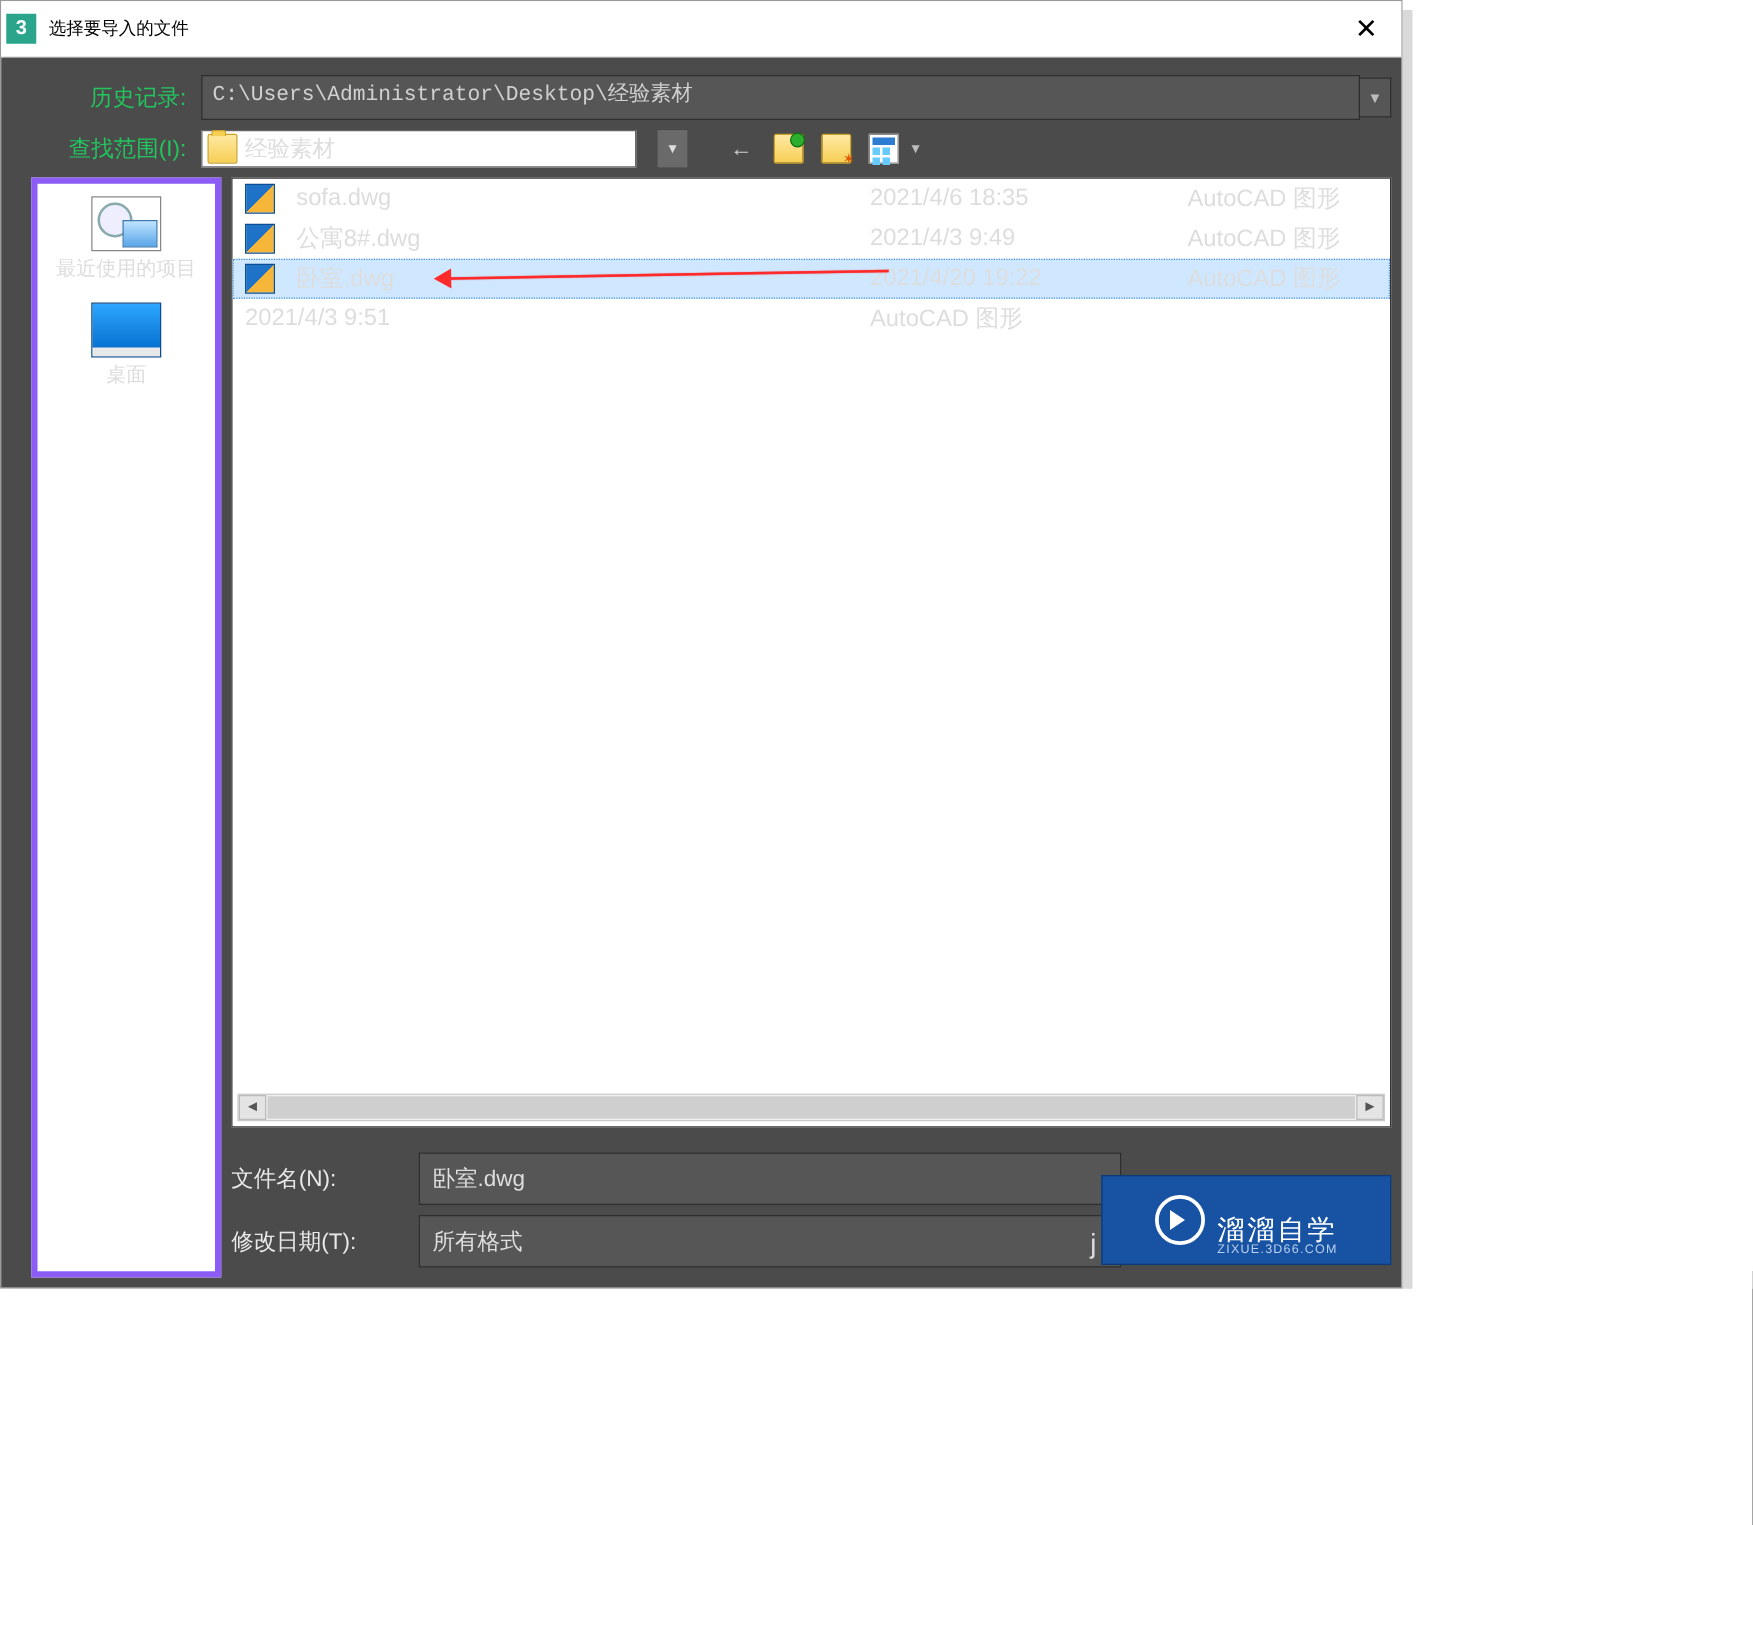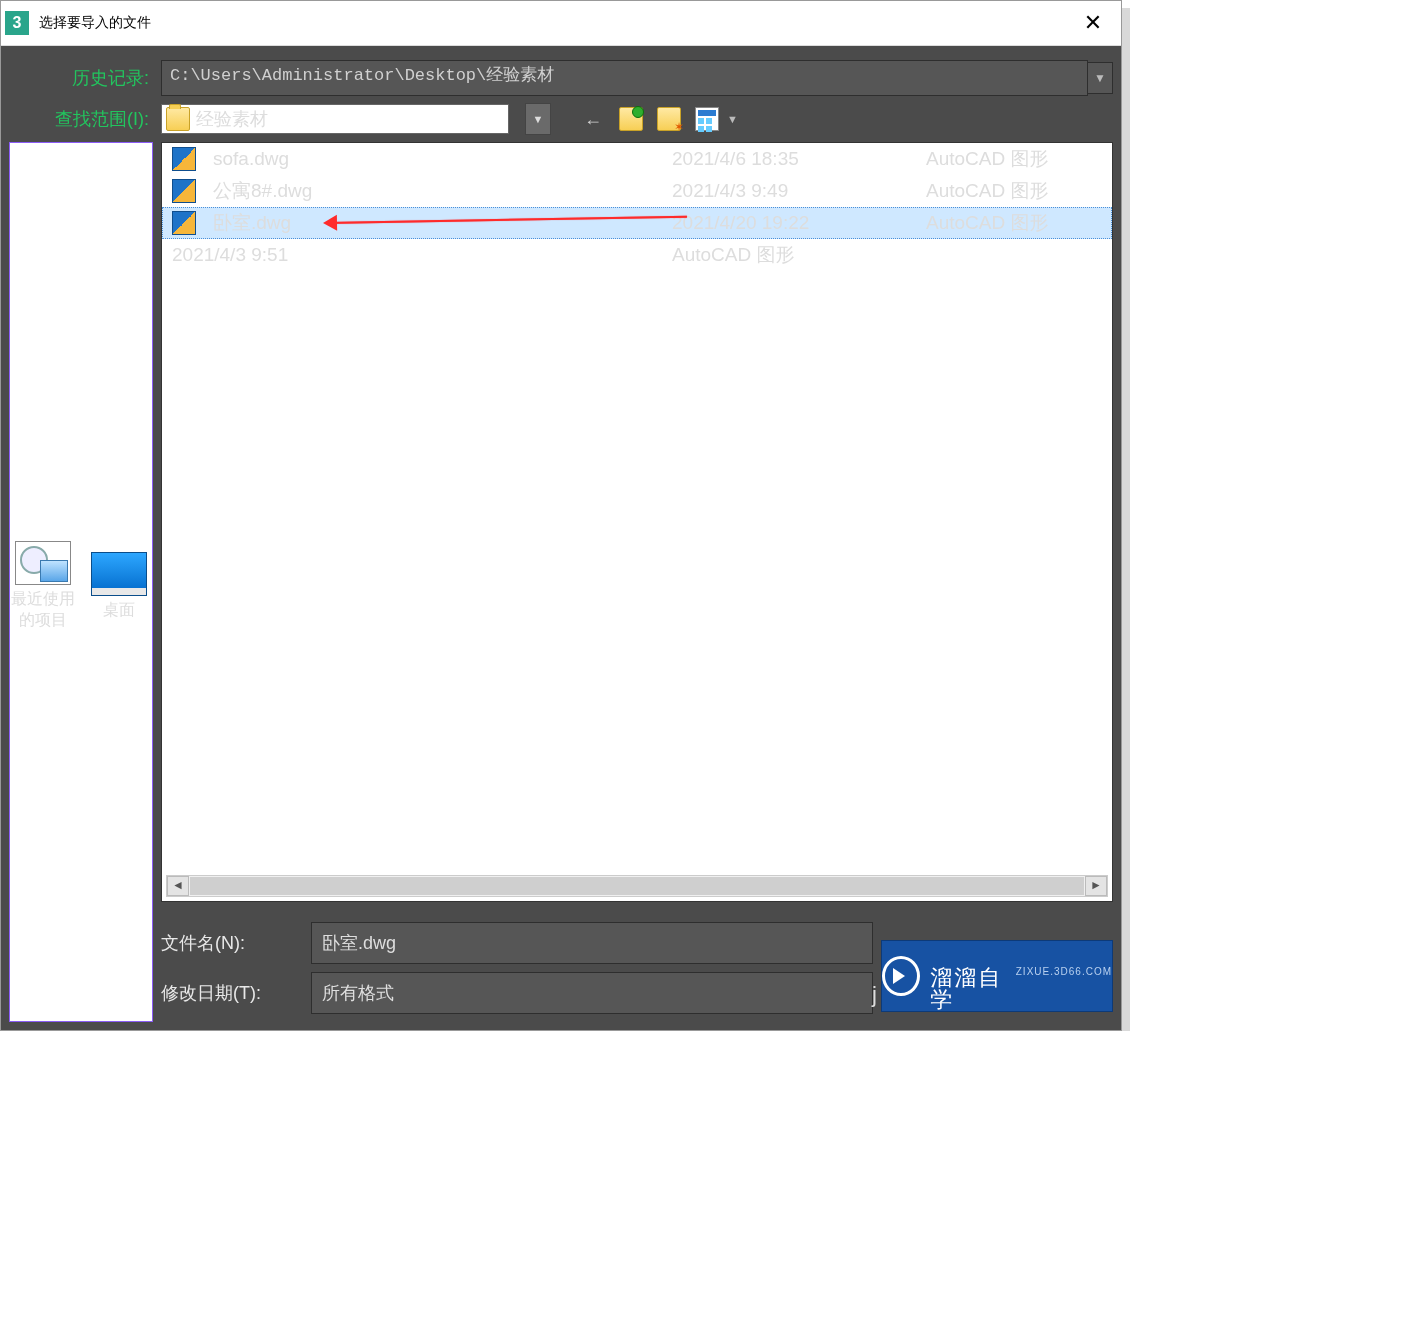--- a/index.html
+++ b/index.html
@@ -141,25 +141,27 @@
     font-size: 18px;
   }
   .nav-back { color: #cfcfcf; }
   .container {
     display: flex;
     gap: 8px;
   }
   .places {
     width: 142px;
     background: #fff;
-    border: 1px solid #8b5cf6;
-    display: flex;
+    border: 5px solid #8b5cf6;
+    display: flex;
+    flex-direction: column;
     align-items: center;
     padding-top: 6px;
     gap: 10px;
+    margin-left: 16px;
   }
   .place {
     display: flex;
     flex-direction: column;
     align-items: center;
     width: 100%;
     padding: 4px 0 2px 0;
     font-size: 16px;
     text-align:center;
   }
@@ -263,21 +265,21 @@
   }
   .watermark{
     position:absolute;right:0;bottom:10px;width:230px;height:70px;background:#1752a3;color:#fff;
     display:flex;align-items:center;justify-content:center;gap:10px;font-size:22px;letter-spacing:2px;
     border:1px solid #0d3a78;
   }
   .watermark .play{
     width:34px;height:34px;border:3px solid #fff;border-radius:50%;display:flex;align-items:center;justify-content:center;
   }
   .watermark .play::after{content:"";border:8px solid transparent;border-left:12px solid #fff;margin-left:4px;}
-  .watermark .txt{display:flex;flex-direction:row;line-height:1;margin-top:25px;}
+  .watermark .txt{display:flex;flex-direction:column;line-height:1;margin-top:25px;}
   .watermark .sub{font-size:10px;letter-spacing:1px;color:#b8d0ef;}
   .jtext{position:absolute;right:236px;bottom:14px;color:#ddd;font-size:22px;}
   .rel{position:relative;}
   .toolicon{width:22px;height:22px;display:inline-block;}
   .ti-up{background:linear-gradient(#ffe9a3,#f7cf55);border:1px solid #c9a227;border-radius:2px;position:relative;}
   .ti-up::after{content:"";position:absolute;right:-2px;top:-2px;width:10px;height:10px;background:#2eae2e;border-radius:50%;border:1px solid #0c6d0c;}
   .ti-new{background:linear-gradient(#ffe9a3,#f7cf55);border:1px solid #c9a227;border-radius:2px;position:relative;}
   .ti-new::after{content:"✶";position:absolute;right:-4px;bottom:-4px;color:#e05a00;font-size:12px;}
   .ti-view{background:#fff;border:1px solid #888;position:relative;}
   .ti-view::before{content:"";position:absolute;left:2px;top:2px;right:2px;height:6px;background:#2c7cd1;}

